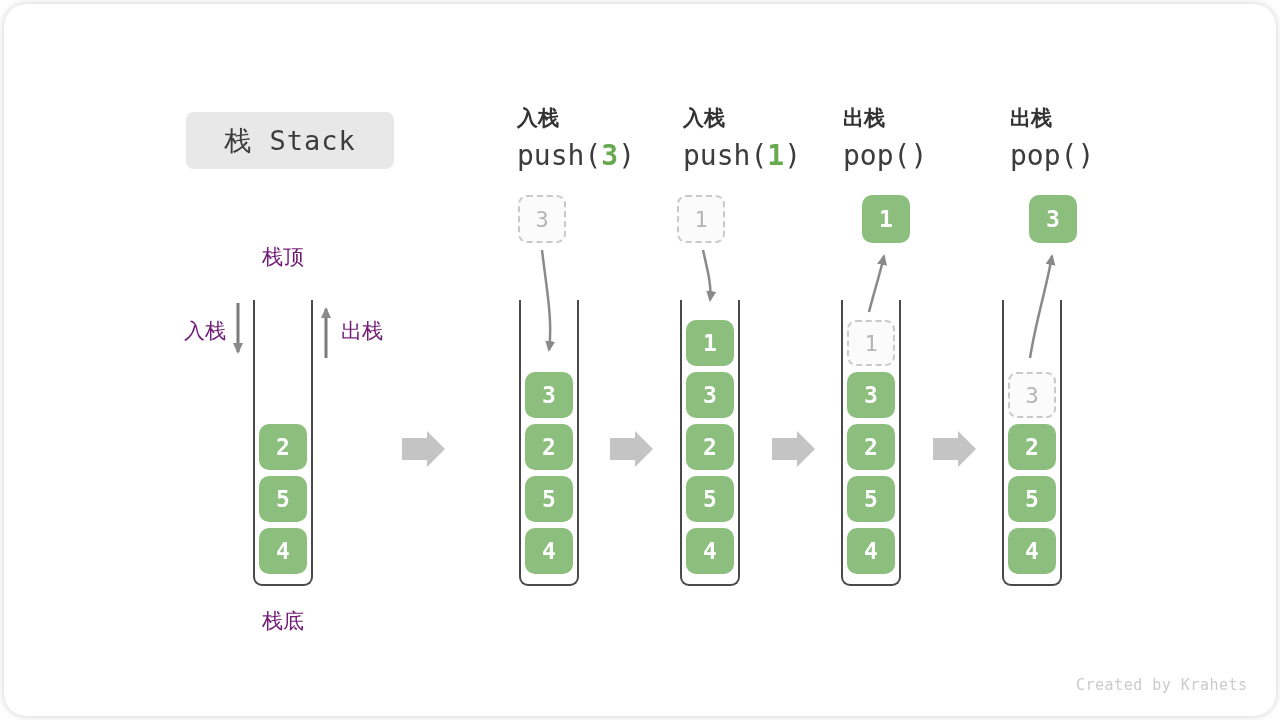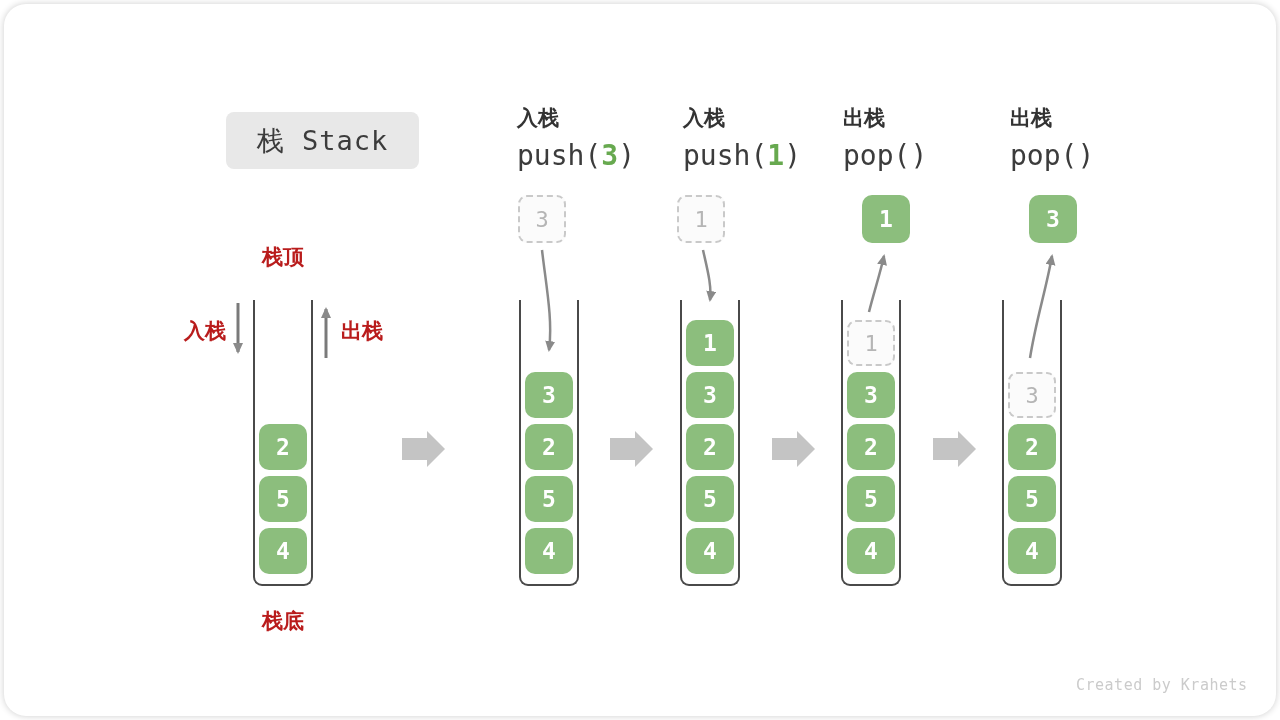--- a/index.html
+++ b/index.html
@@ -8,27 +8,26 @@
 
   .stage { position: relative; width: 1280px; height: 720px; }
 
   .card {
     position: absolute; left: 4px; top: 4px; right: 4px; bottom: 4px;
     background: #ffffff; border-radius: 22px;
     box-shadow: 0 0 7px rgba(0,0,0,0.20);
   }
 
   .title-box {
-    position: absolute; left: 186px; top: 112px; width: 193px; height: 57px;
+    position: absolute; left: 186px; top: 112px; width: 208px; height: 57px;
     background: var(--title_bg); border-radius: 8px;
     display: flex; align-items: center; justify-content: center;
     font-family: "DejaVu Sans Mono", monospace;
     font-size: 27px; font-weight: 500; color: var(--dark_text);
     letter-spacing: 1px;
-    margin-left: 40px;
   }
 
   .hdr { position: absolute; top: 104px; }
   .hdr-cjk { font-size: 21px; font-weight: 600; color: #333333; margin-bottom: 7px; }
   .hdr-code {
     font-family: "DejaVu Sans Mono", monospace;
     font-size: 28px; font-weight: 500; color: var(--dark_text);
   }
   .hdr-code .arg { color: var(--arg_green); font-weight: bold; }
 
@@ -39,21 +38,21 @@
   }
   .float-box.dashed {
     border: 2px dashed var(--ghost_border); border-radius: 9px;
     background: #fbfbfb; color: var(--ghost_text);
   }
   .float-box.solid {
     border-radius: 10px; background: var(--block_green);
     color: #ffffff; font-weight: bold; font-size: 23px;
   }
 
-  .side-label { position: absolute; font-size: 21px; font-weight: 700; color: #b91c1c; }
+  .side-label { position: absolute; font-size: 21px; font-weight: 400; color: #701a75; }
   .lbl-center { width: 60px; text-align: center; }
 
   .stack {
     position: absolute; top: 300px; width: 60px; height: 286px;
     border-left: 2px solid var(--wall); border-right: 2px solid var(--wall);
     border-bottom: 2px solid var(--wall);
     border-bottom-left-radius: 9px; border-bottom-right-radius: 9px;
     background: #ffffff;
   }
   .block {

